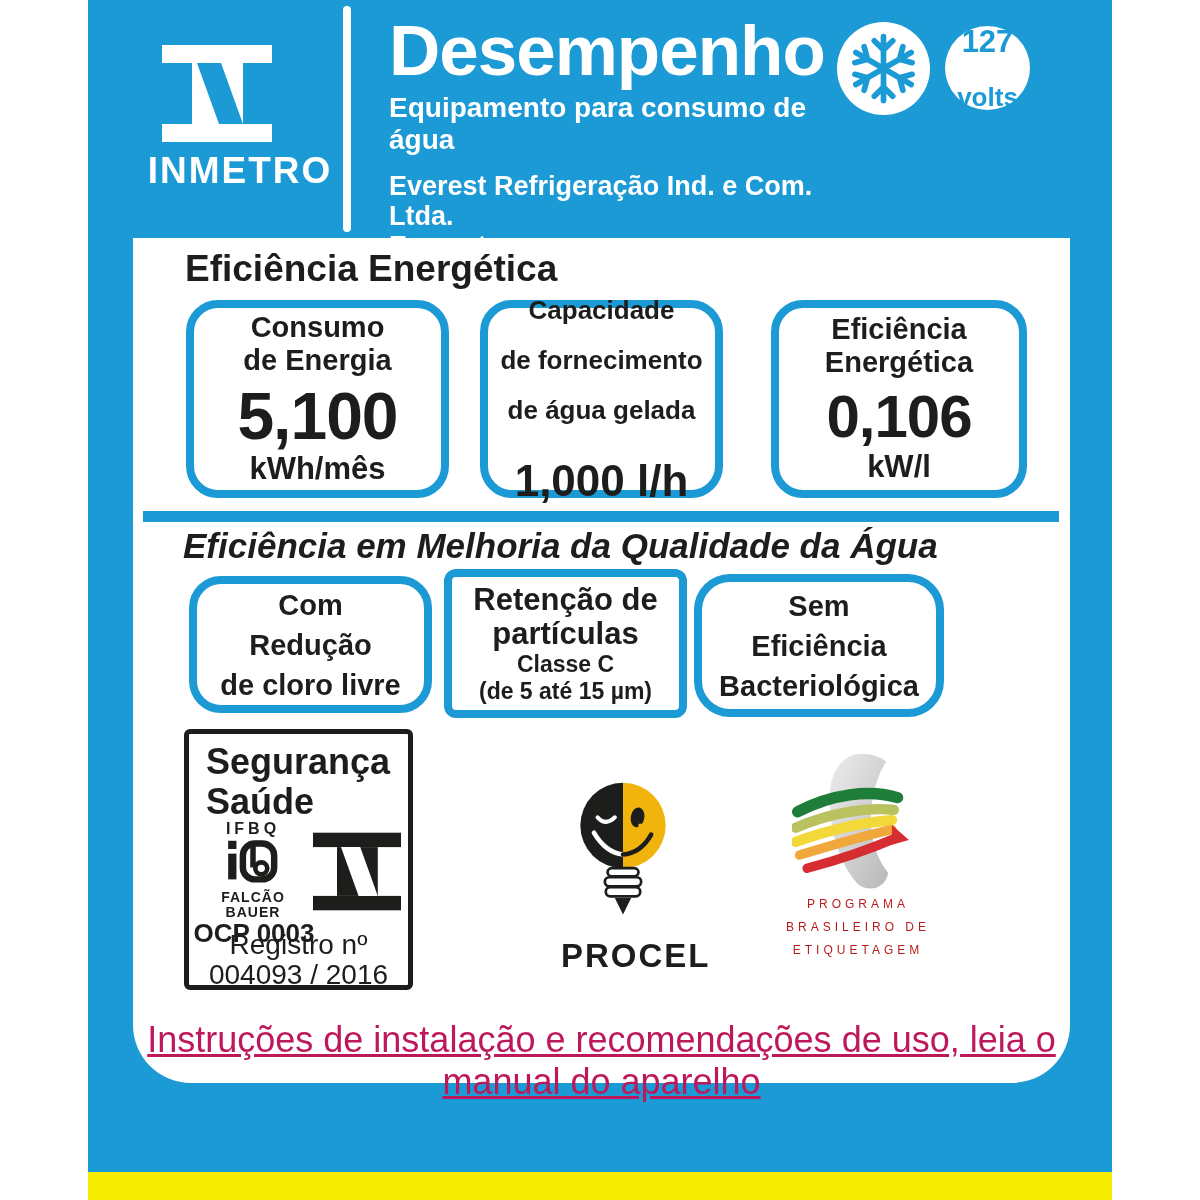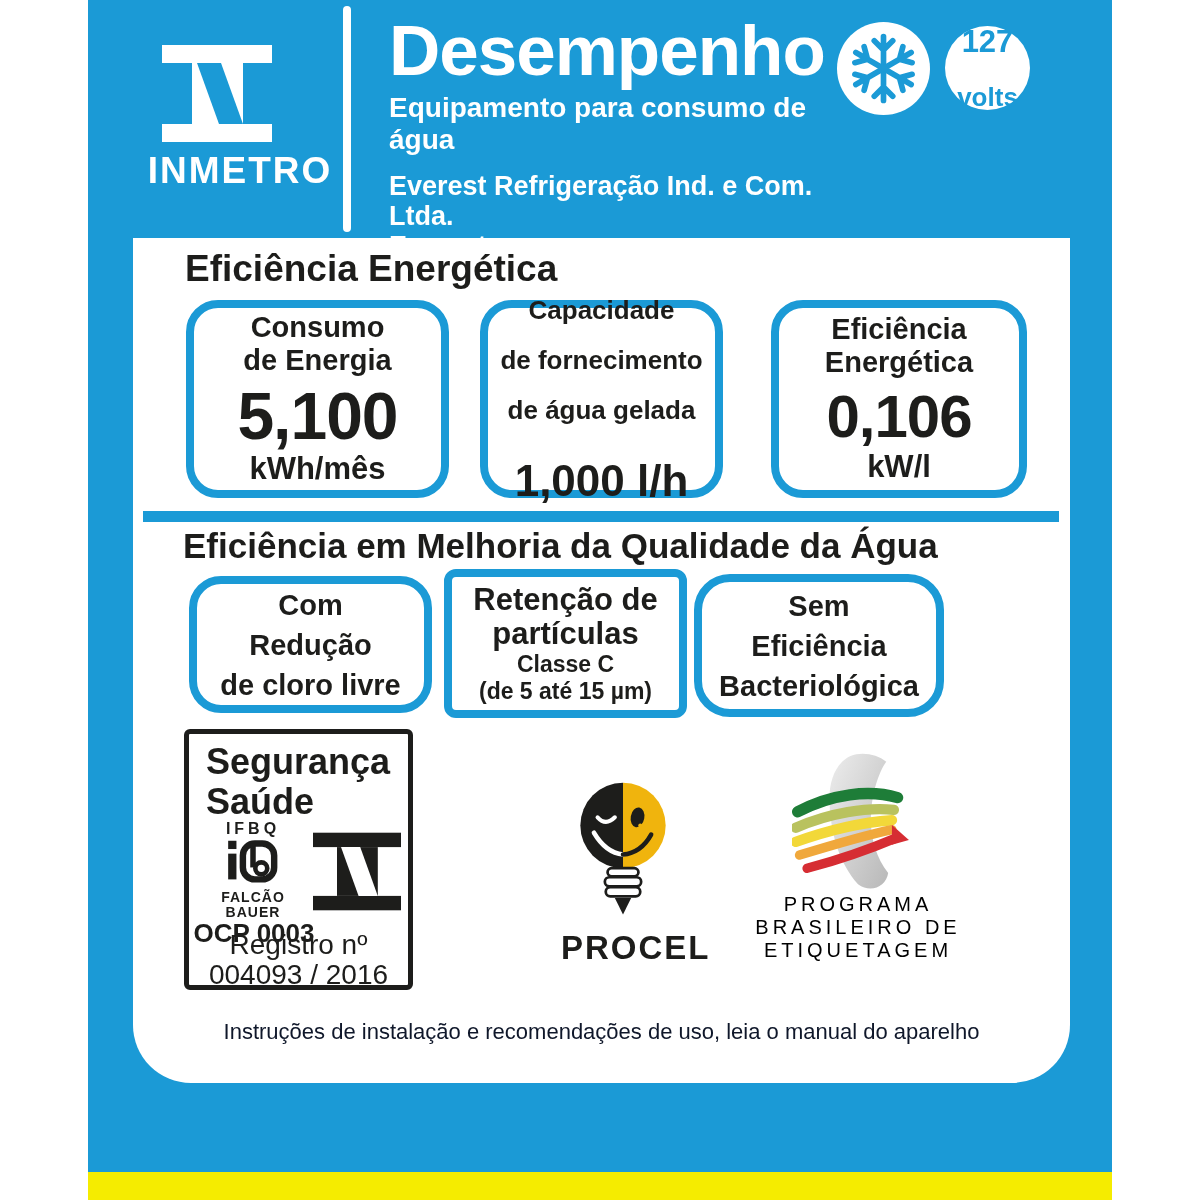--- a/index.html
+++ b/index.html
@@ -22,21 +22,21 @@
   .badge-snow svg{position:absolute;left:11px;top:11px;}
   .badge-volts{left:857px;top:26px;width:85px;height:84px;color:#1b9ad6;
     display:flex;flex-direction:column;align-items:center;justify-content:space-between;line-height:1;}
   .volts-num{font-size:31px;font-weight:bold;}
   .volts-word{font-size:26px;font-weight:bold;margin-top:1px;}
 
   
   .panel{position:absolute;left:45px;top:238px;width:937px;height:845px;background:#fff;
     border-radius:0 0 58px 58px;}
   .h1{position:absolute;left:52px;top:10px;font-size:37px;font-weight:bold;}
-  .h2{position:absolute;left:50px;top:288px;font-size:35px;font-weight:bold;}
+  .h2{position:absolute;left:50px;top:288px;font-size:35px;font-weight:bold;font-style:italic;}
   .bluebar{position:absolute;left:10px;top:273px;width:916px;height:11px;background:#1b9ad6;}
 
   .vbox{position:absolute;background:#fff;border:8px solid #1b9ad6;border-radius:32px;
     display:flex;flex-direction:column;align-items:center;justify-content:center;text-align:center;}
   .b1a{left:53px;top:62px;width:247px;height:182px;}
   .b1b{left:347px;top:62px;width:227px;height:182px;gap:20px;}
   .b1c{left:638px;top:62px;width:240px;height:182px;}
   .b2a{left:56px;top:338px;width:227px;height:121px;}
   .b2b{left:311px;top:331px;width:227px;height:133px;border-radius:12px;}
   .b2c{left:561px;top:336px;width:234px;height:127px;border-radius:36px;}
@@ -58,26 +58,26 @@
   .ifbq{width:104px;text-align:center;}
   .ifbq-top{font-size:16px;font-weight:bold;letter-spacing:4px;}
   .ifbq-name{font-size:14px;font-weight:bold;letter-spacing:1px;line-height:15px;margin-top:2px;}
   .ocp{position:absolute;left:0px;top:160px;width:130px;text-align:center;font-size:26px;font-weight:bold;margin-top:24px;}
   .blacki{margin-left:8px;margin-top:6px;}
   .registro{position:absolute;left:0;top:196px;width:100%;text-align:center;
     font-size:28px;font-weight:normal;line-height:30px;}
 
   
   .procel{position:absolute;left:428px;top:543px;width:124px;text-align:center;}
-  .procel-word{font-size:33px;font-weight:bold;letter-spacing:2px;margin-top:6px;}
+  .procel-word{font-size:33px;font-weight:bold;letter-spacing:2px;margin-top:14px;}
   .pbe{position:absolute;left:618px;top:513px;width:214px;text-align:center;}
-  .pbe-text{margin-top:-8px;color:#000000;font-size:20px;letter-spacing:4px;line-height:23px;}
+  .pbe-text{margin-top:-8px;color:#b91c1c;font-size:12px;letter-spacing:4px;line-height:23px;}
 
   .instruction{position:absolute;left:0;top:781px;width:100%;text-align:center;
-    font-size:22px;font-weight:normal;color:#0f172a;}
+    font-size:36px;font-weight:normal;color:#be185d;text-decoration:underline;}
 
   .yellowbar{position:absolute;left:0;top:1172px;width:1024px;height:28px;background:#f5ec00;}
 </style>
 </head>
 <body>
 
 <div class="label">
 
   <div class="inmetro-i">
     <svg width="110" height="97" viewBox="0 0 110 97">

